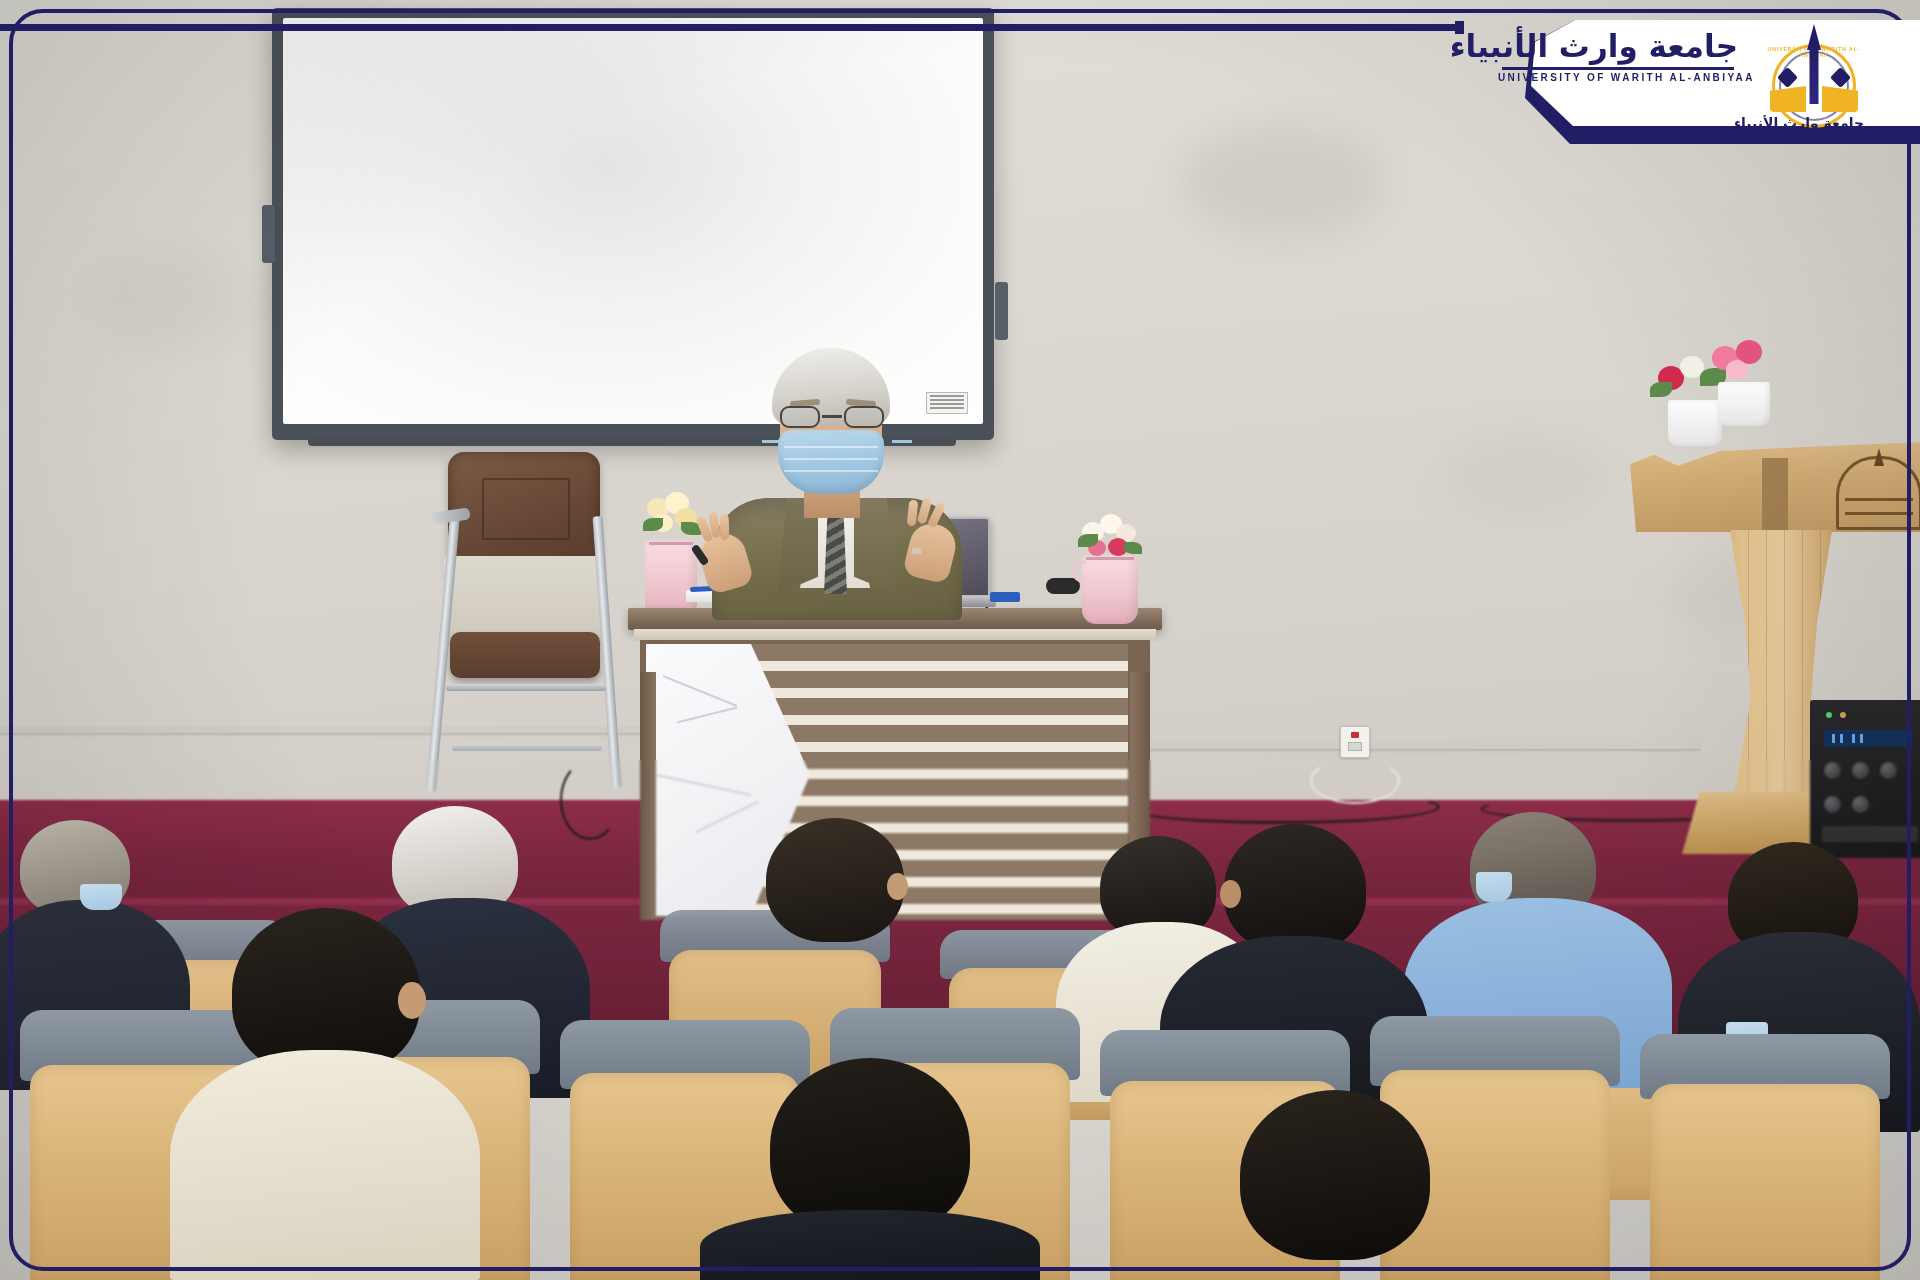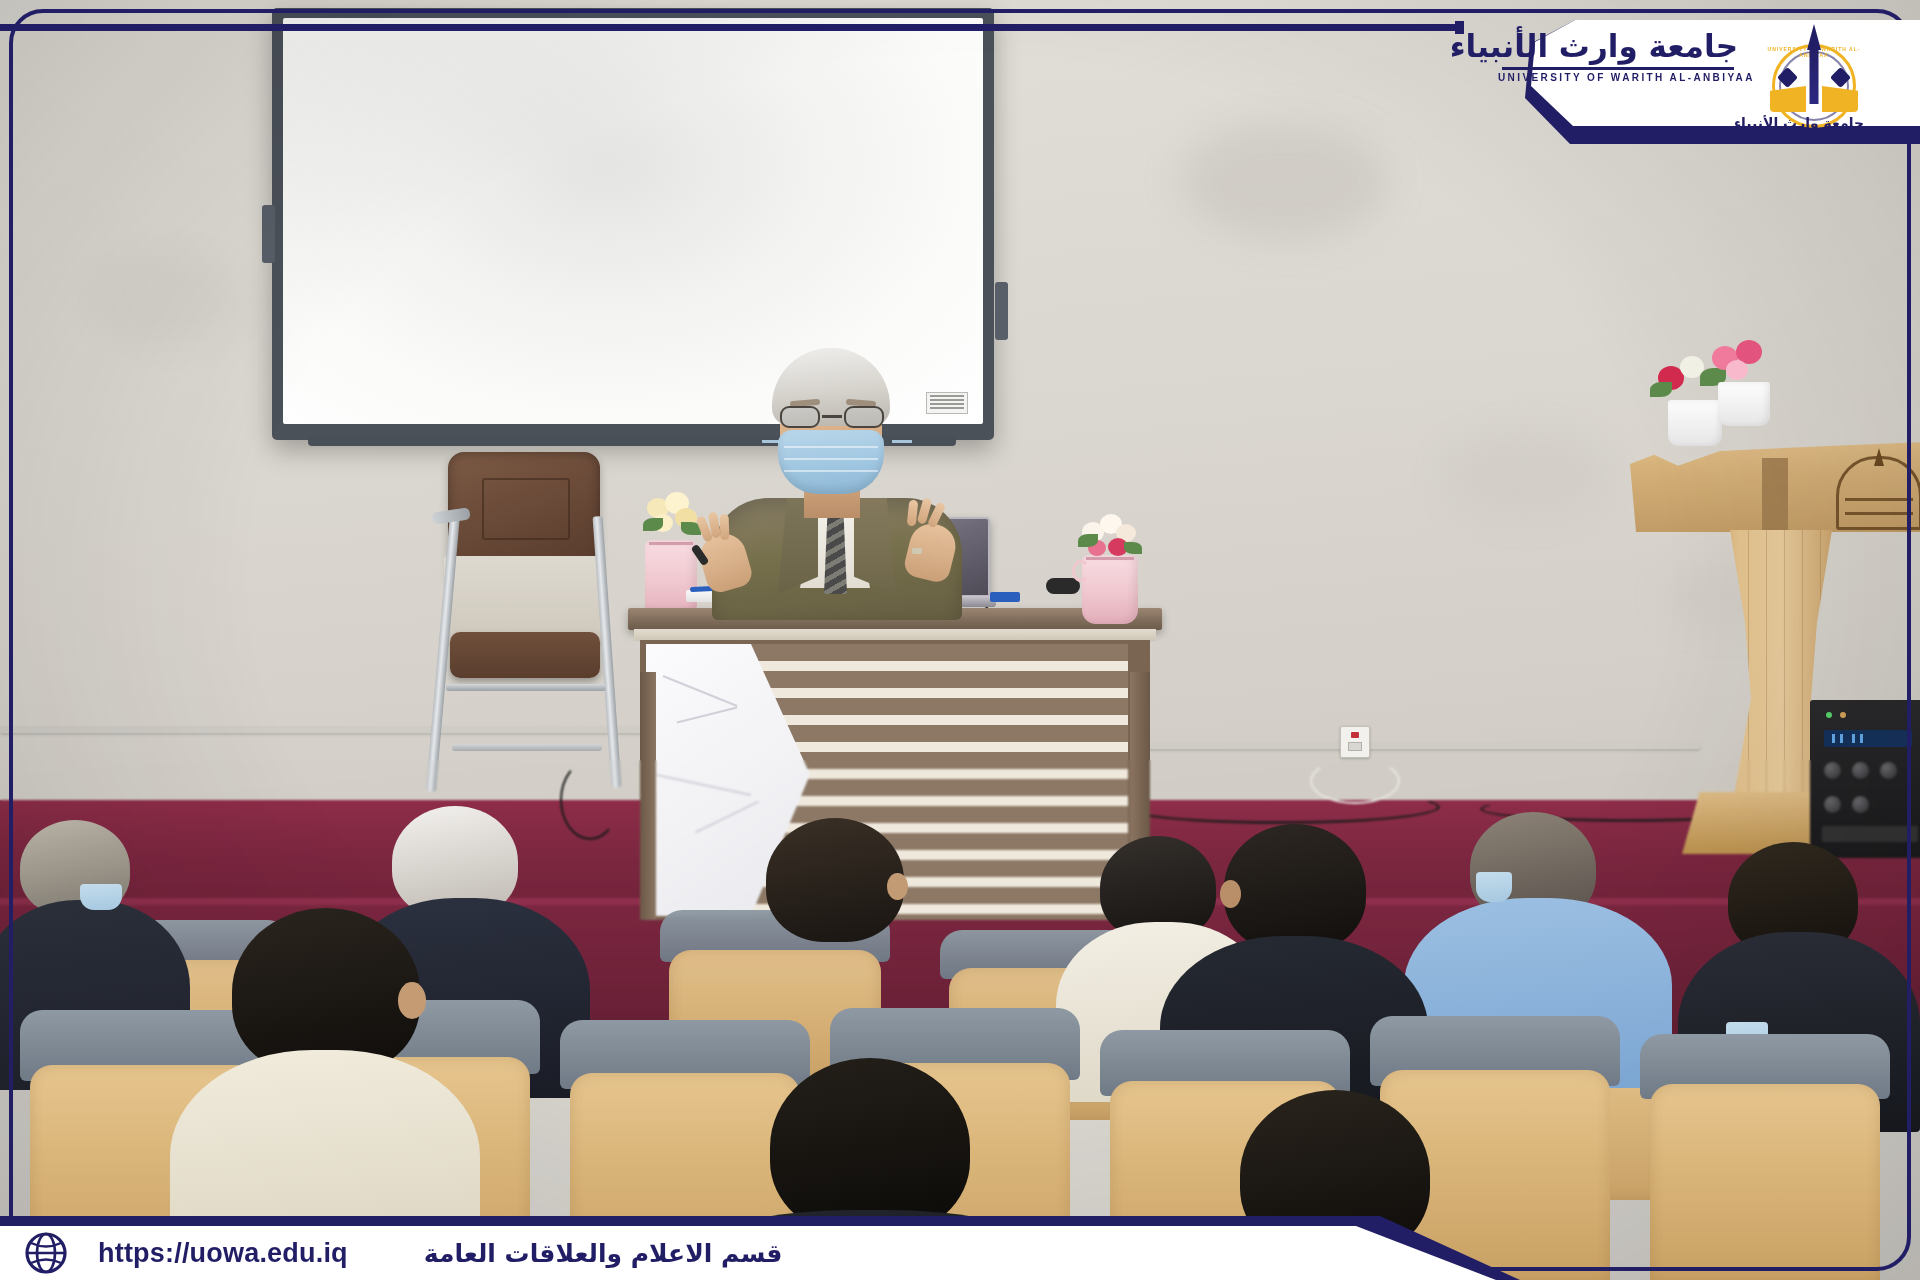--- a/index.html
+++ b/index.html
@@ -586,29 +586,14 @@
       <div class="orn" style="right:20px;"></div>
       <div class="bookL"></div>
       <div class="bookR"></div>
       <div class="band">
         <div class="ar">جامعة وارث الأنبياء</div>
         <div class="yr">2017</div>
       </div>
     </div>
   </div>
 
-  <div class="footer">
-    <div class="navybar"></div>
-    <div class="whitebar"></div>
-    <div class="inner">
-      <svg class="globe" viewBox="0 0 44 44">
-        <circle cx="22" cy="22" r="19" fill="none" stroke="#221E66" stroke-width="3.2"></circle>
-        <ellipse cx="22" cy="22" rx="9" ry="19" fill="none" stroke="#221E66" stroke-width="2.6"></ellipse>
-        <line x1="3" y1="22" x2="41" y2="22" stroke="#221E66" stroke-width="2.6"></line>
-        <path d="M7 12 Q22 19 37 12" fill="none" stroke="#221E66" stroke-width="2.4"></path>
-        <path d="M7 32 Q22 25 37 32" fill="none" stroke="#221E66" stroke-width="2.4"></path>
-      </svg>
-      <div class="f-url">https://uowa.edu.iq</div>
-      <div class="f-ar">قسم الاعلام والعلاقات العامة</div>
-    </div>
-  </div>
 
 </div>
 
 </body></html>

